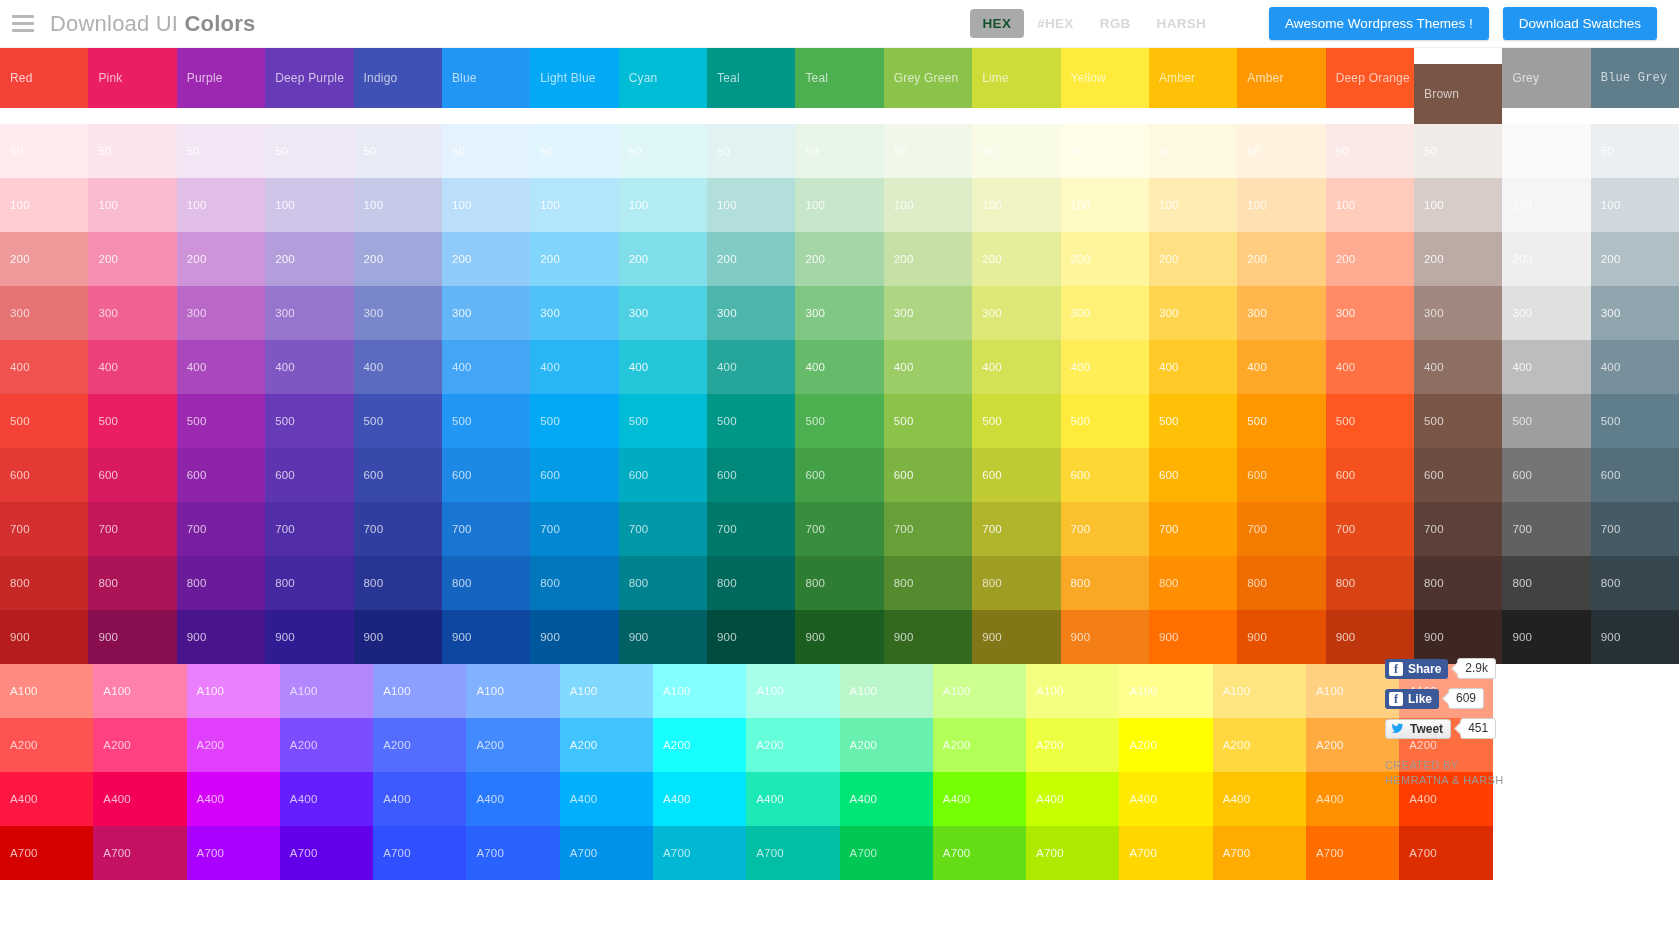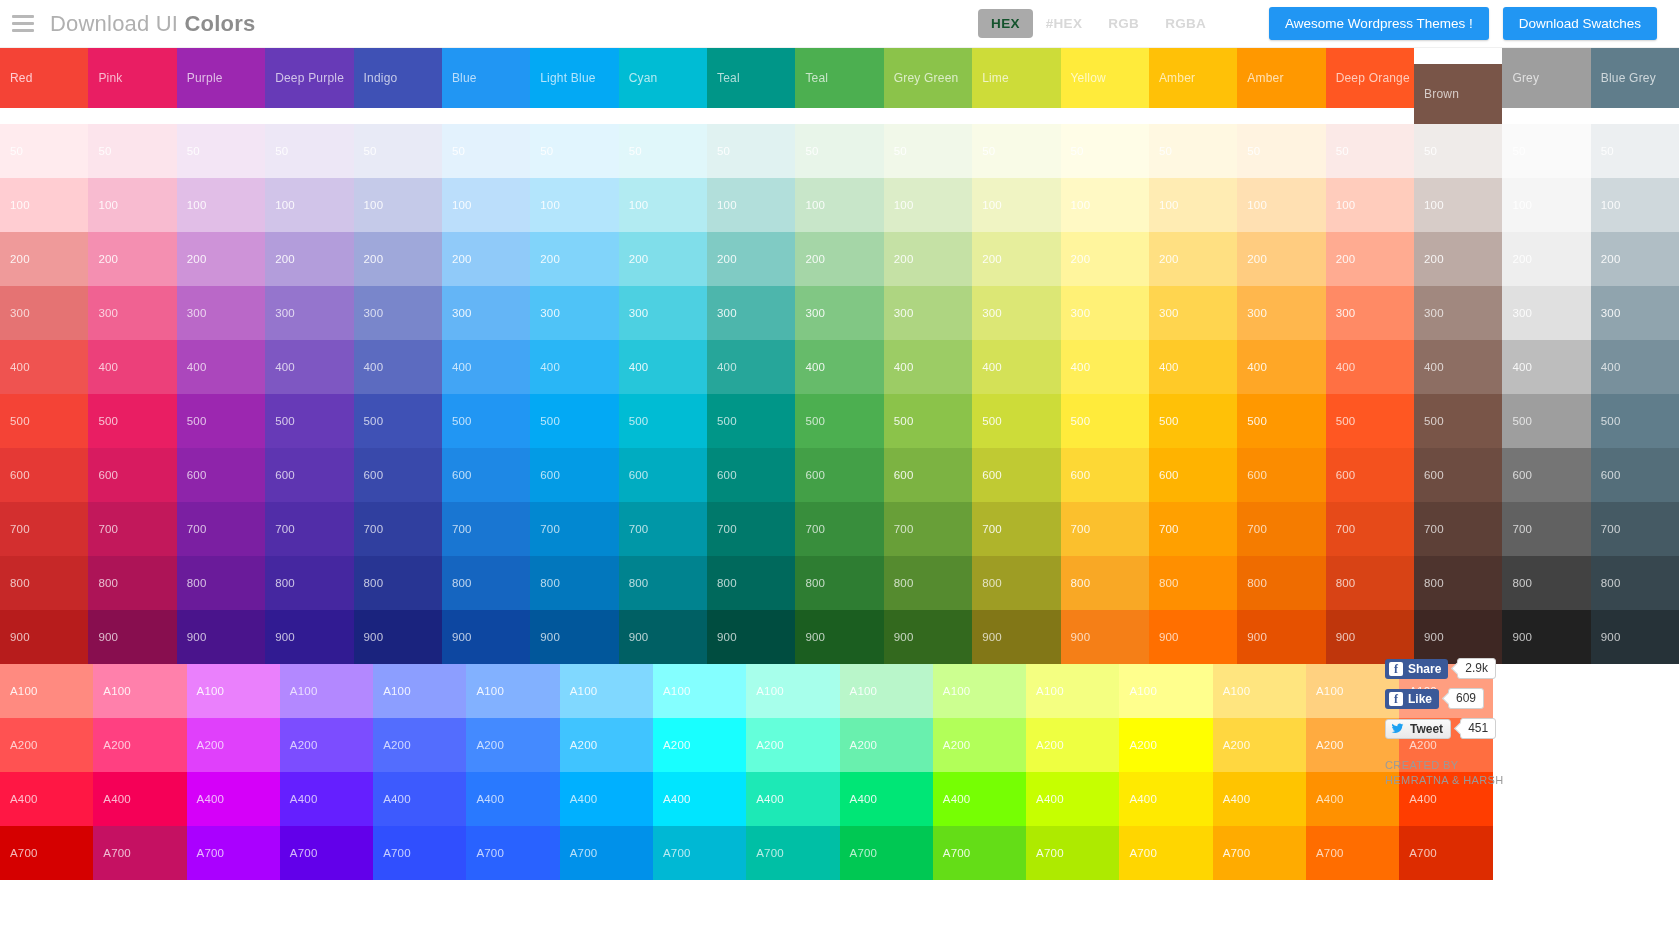--- a/index.html
+++ b/index.html
@@ -202,21 +202,21 @@
     <span></span>
     <span></span>
   </div>
   <div class="brand"><span>Download UI </span><b>Colors</b></div>
 
   <div class="header-right">
     <div class="fmt-group" id="fmt-group">
         <div class="fmt active">HEX</div>
         <div class="fmt">#HEX</div>
         <div class="fmt">RGB</div>
-        <div class="fmt">RGBA</div>
+        <div class="fmt">HARSH</div>
       </div>
     <div id="header-buttons" style="display:flex;align-items:center;">
         <button class="btn" style="background: rgb(33, 150, 243);">Awesome Wordpress Themes !</button>
         <button class="btn" style="background: rgb(33, 150, 243);">Download Swatches</button>
       </div>
   </div>
 </div>
 
 <div class="palette" id="palette">
     <div class="grid-row header-row">
@@ -267,21 +267,21 @@
       </div>
       <div class="cell" style="background: rgb(255, 87, 34);">
         <span class="lbl" style="color: rgb(255, 204, 188);">Deep Orange</span>
       </div>
       <div class="cell" style="background: rgb(121, 85, 72); margin-top: 16px;">
         <span class="lbl" style="color: rgb(215, 204, 200);">Brown</span>
       </div>
       <div class="cell" style="background: rgb(158, 158, 158);">
         <span class="lbl" style="color: rgb(224, 224, 224);">Grey</span>
       </div>
-      <div class="cell" style="background: rgb(96, 125, 139);">
+      <div class="cell" style="background: rgb(96, 125, 139); font-family: Liberation Mono, monospace;">
         <span class="lbl" style="color: rgb(207, 216, 220);">Blue Grey</span>
       </div>
     </div>
     <div class="grid-row">
       <div class="cell" title="Red 50 #ffebee" style="background: rgb(255, 235, 238);">
         <span class="lbl" style="color: rgba(255, 255, 255, 0.88);">50</span>
       </div>
       <div class="cell" title="Pink 50 #fce4ec" style="background: rgb(252, 228, 236);">
         <span class="lbl" style="color: rgba(255, 255, 255, 0.88);">50</span>
       </div>

